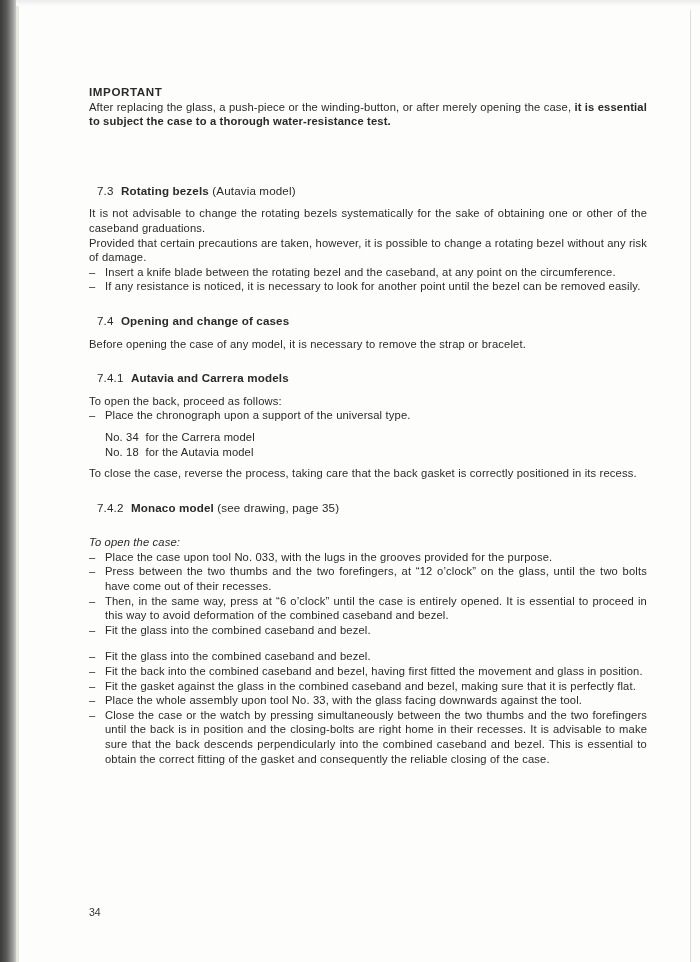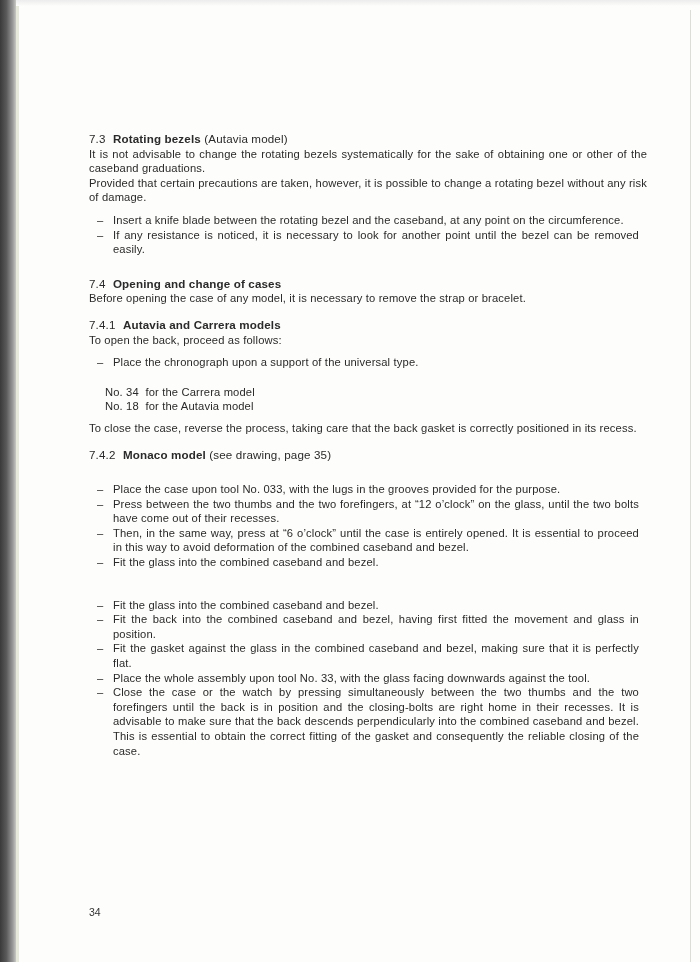--- a/index.html
+++ b/index.html
@@ -24,44 +24,48 @@
   .fold-line {
     position: absolute; left: 690px; top: 10px; width: 1px; height: 952px;
     background: #ddddd8;
   }
   .content {
     position: absolute; left: 89px; top: 85px; width: 558px;
     font-size: 11.2px; line-height: 14.6px; letter-spacing: 0.15px;
   }
   p { margin: 0; text-align: justify; }
   .b { font-weight: bold; }
-  .heading { margin: 0; font-size: 11.6px; }
+  .heading { margin: 8px; font-size: 11.6px; }
   .heading .num { font-weight: normal; margin-right: 4px; }
   .imp-title { font-weight: bold; font-size: 11.6px; letter-spacing: 0.6px; }
-  ul.dash { list-style: none; margin: 8px; padding: 0; }
+  ul.dash { list-style: none; margin: 0; padding: 0; }
   ul.dash li { position: relative; padding-left: 16px; text-align: justify; }
   ul.dash li::before { content: "\2013"; position: absolute; left: 0; top: 0; }
   .indent { padding-left: 16px; }
   .it { font-style: italic; }
   .gap-m { height: 12px; }
   .gap-s { height: 7px; }
   .page-number {
     position: absolute; left: 89px; top: 866px; font-size: 10.5px; color: #333; margin-top: 40px;
   }
 </style>
 </head>
 <body>
 
 <div class="binding"></div>
 <div class="binding-edge"></div>
 <div class="top-shadow"></div>
 <div class="fold-line"></div>
 
 <div class="content">
 
+  <div>
+    <div class="imp-title">IMPORTANT</div>
+    <p><span>After replacing the glass, a push-piece or the winding-button, or after merely opening the case, </span><span class="b">it is essential to subject the case to a thorough water-resistance test.</span></p>
+  </div>
 
   <div style="height:47px"></div>
 
   <div>
     <div class="heading">
       <span class="num">7.3</span>
       <span class="b">Rotating bezels</span>
       <span>(Autavia model)</span>
     </div>
     <p>It is not advisable to change the rotating bezels systematically for the sake of obtaining one or other of the caseband graduations.</p>
@@ -104,20 +108,21 @@
 
   <div class="gap-m"></div>
 
   <div>
     <div class="heading">
       <span class="num">7.4.2</span>
       <span class="b">Monaco model</span>
       <span>(see drawing, page 35)</span>
     </div>
     <div class="gap-m"></div>
+    <div class="it">To open the case:</div>
     <ul class="dash">
       <li>Place the case upon tool No. 033, with the lugs in the grooves provided for the purpose.</li>
       <li>Press between the two thumbs and the two forefingers, at “12 o’clock” on the glass, until the two bolts have come out of their recesses.</li>
       <li>Then, in the same way, press at “6 o’clock” until the case is entirely opened. It is essential to proceed in this way to avoid deformation of the combined caseband and bezel.</li>
       <li>Fit the glass into the combined caseband and bezel.</li>
     </ul>
     <div class="gap-m"></div>
     <ul class="dash">
       <li>Fit the glass into the combined caseband and bezel.</li>
       <li>Fit the back into the combined caseband and bezel, having first fitted the movement and glass in position.</li>

